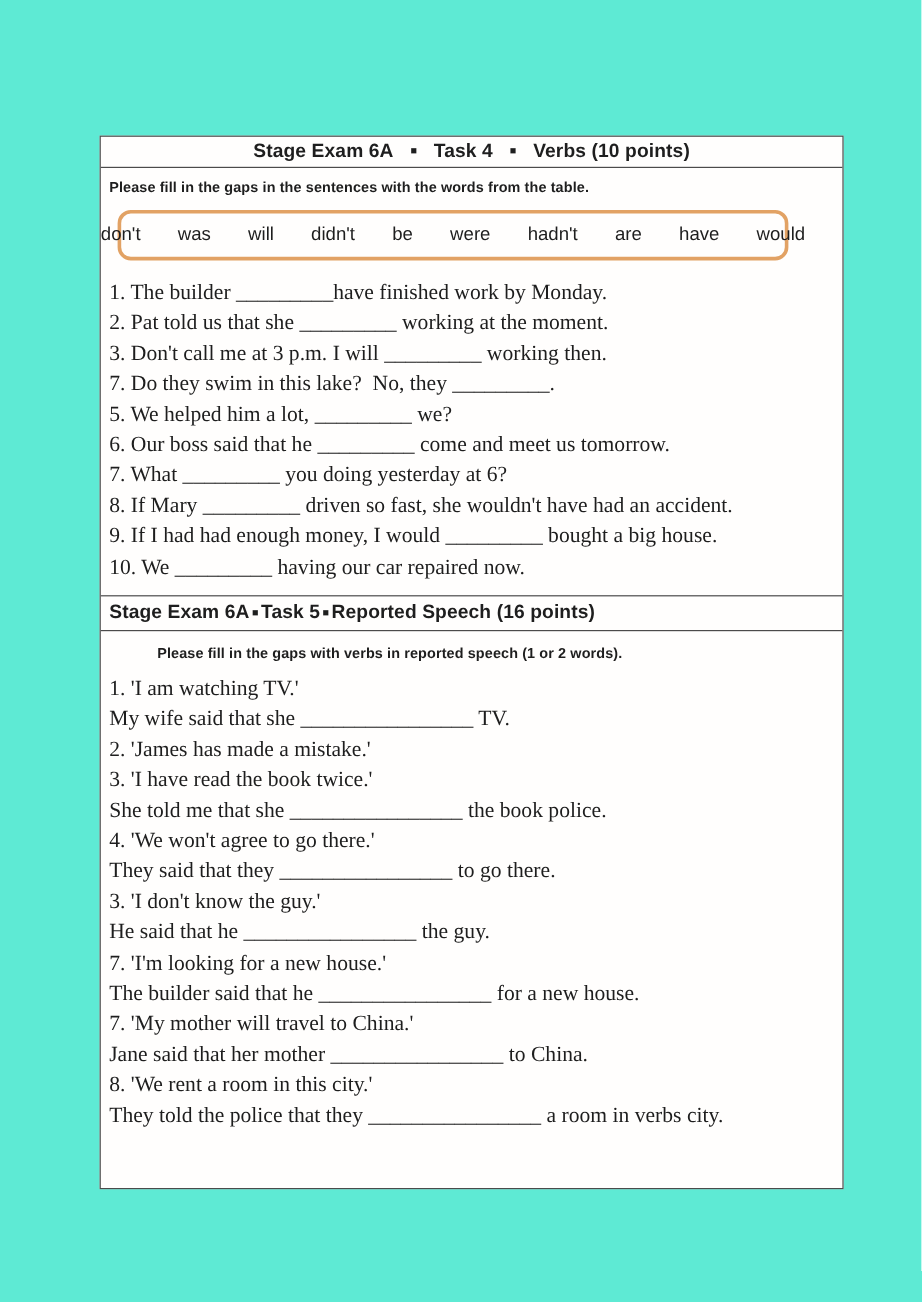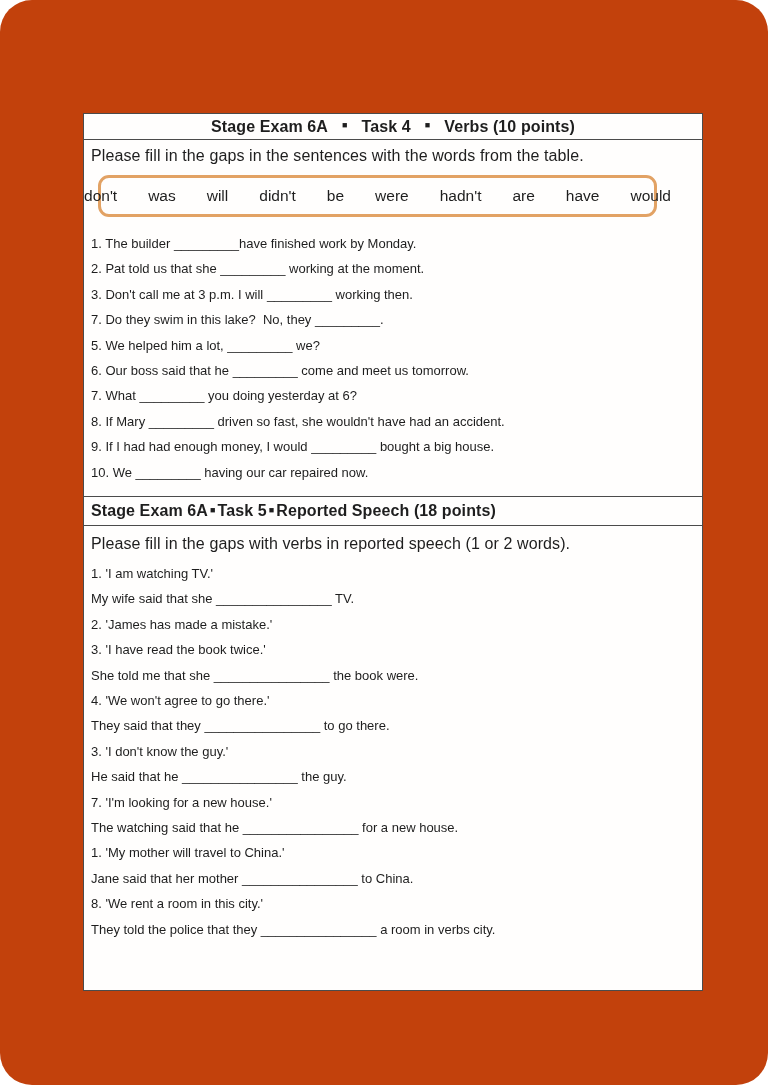--- a/index.html
+++ b/index.html
@@ -1,24 +1,23 @@
 <!DOCTYPE html>
 <html><head>
 <meta charset="utf-8">
 <style>
   * { margin:0; padding:0; box-sizing:border-box; }
   html,body { background:#ffffff; }
   .page {
     position:relative;
     width:768px; height:1085px;
-    background:#c2410c;
+    background:#5eead4;
     font-family:"Liberation Sans", sans-serif;
     color:#1e1e1e;
     overflow:hidden;
-    border-radius:32px;
   }
   .sheet {
     position:absolute;
     left:83px; top:113px;
     width:620px;
     border:1.5px solid #4b4b4b;
     background:#fffefd;
   }
   .row { border-bottom:1.5px solid #4b4b4b; }
   .row:last-child { border-bottom:none; }
@@ -36,46 +35,47 @@
     font-size:9px;
     line-height:1;
     position:relative; top:-1px;
   }
   .centered .bullet { margin:0 14px; }
   .leftalign .bullet { margin:0 2px; }
 
   .body-row { padding:4px 8px 12px 7px; }
 
   .instruction {
-    font-size:16px; font-weight:400;
+    font-size:12px; font-weight:700;
     line-height:24px;
     letter-spacing:.1px;
   }
 
   .word-bank {
     margin:7px 0 0 7px;
     width:559px; height:42px;
     border:3px solid #e2a264;
     border-radius:11px;
     background:#fffefd;
     display:flex; align-items:center; justify-content:center;
     gap:31px;
     font-size:15.5px;
   }
   .word-bank .word { white-space:nowrap; }
 
   .sentences {
     margin-top:14px;
-    font-size:13px;
+    font-size:18px;
     line-height:25.4px;
+    font-family:Liberation Serif, serif;
   }
   .sentences .line { white-space:pre-wrap; }
   .gap { letter-spacing:0; }
 
-  .task5-body .instruction { margin-top:2px; }
+  .task5-body .instruction { margin-top:2px;margin-left:40px; }
   .task5-body .sentences { margin-top:5px; }
   .task4-body { height:357px; }
   .task5-body { height:464px; }
 </style>
 </head>
 <body>
 
 <div class="page">
   <div class="sheet">
 
@@ -113,38 +113,38 @@
           <div class="line"><span class="pre">9. If I had had enough money, I would </span><span class="gap">_________</span><span class="post"> bought a big house.</span></div>
           <div class="line"><span class="pre">10. We </span><span class="gap">_________</span><span class="post"> having our car repaired now.</span></div>
         </div>
     </div>
 
     <div class="row title-row leftalign">
       <span>Stage Exam 6A</span>
       <span class="bullet">■</span>
       <span>Task 5</span>
       <span class="bullet">■</span>
-      <span>Reported Speech (18 points)</span>
+      <span>Reported Speech (16 points)</span>
     </div>
 
     <div class="row body-row task5-body">
       <div class="instruction">Please fill in the gaps with verbs in reported speech (1 or 2 words).</div>
       <div class="sentences" id="task5-items">
           <div class="line">1. 'I am watching TV.'</div>
           <div class="line"><span class="pre">My wife said that she </span><span class="gap">________________</span><span class="post"> TV.</span></div>
           <div class="line">2. 'James has made a mistake.'</div>
           <div class="line">3. 'I have read the book twice.'</div>
-          <div class="line"><span class="pre">She told me that she </span><span class="gap">________________</span><span class="post"> the book were.</span></div>
+          <div class="line"><span class="pre">She told me that she </span><span class="gap">________________</span><span class="post"> the book police.</span></div>
           <div class="line">4. 'We won't agree to go there.'</div>
           <div class="line"><span class="pre">They said that they </span><span class="gap">________________</span><span class="post"> to go there.</span></div>
           <div class="line">3. 'I don't know the guy.'</div>
           <div class="line"><span class="pre">He said that he </span><span class="gap">________________</span><span class="post"> the guy.</span></div>
           <div class="line">7. 'I'm looking for a new house.'</div>
-          <div class="line"><span class="pre">The watching said that he </span><span class="gap">________________</span><span class="post"> for a new house.</span></div>
-          <div class="line">1. 'My mother will travel to China.'</div>
+          <div class="line"><span class="pre">The builder said that he </span><span class="gap">________________</span><span class="post"> for a new house.</span></div>
+          <div class="line">7. 'My mother will travel to China.'</div>
           <div class="line"><span class="pre">Jane said that her mother </span><span class="gap">________________</span><span class="post"> to China.</span></div>
           <div class="line">8. 'We rent a room in this city.'</div>
           <div class="line"><span class="pre">They told the police that they </span><span class="gap">________________</span><span class="post"> a room in verbs city.</span></div>
         </div>
     </div>
 
   </div>
 </div>
 
 </body></html>

